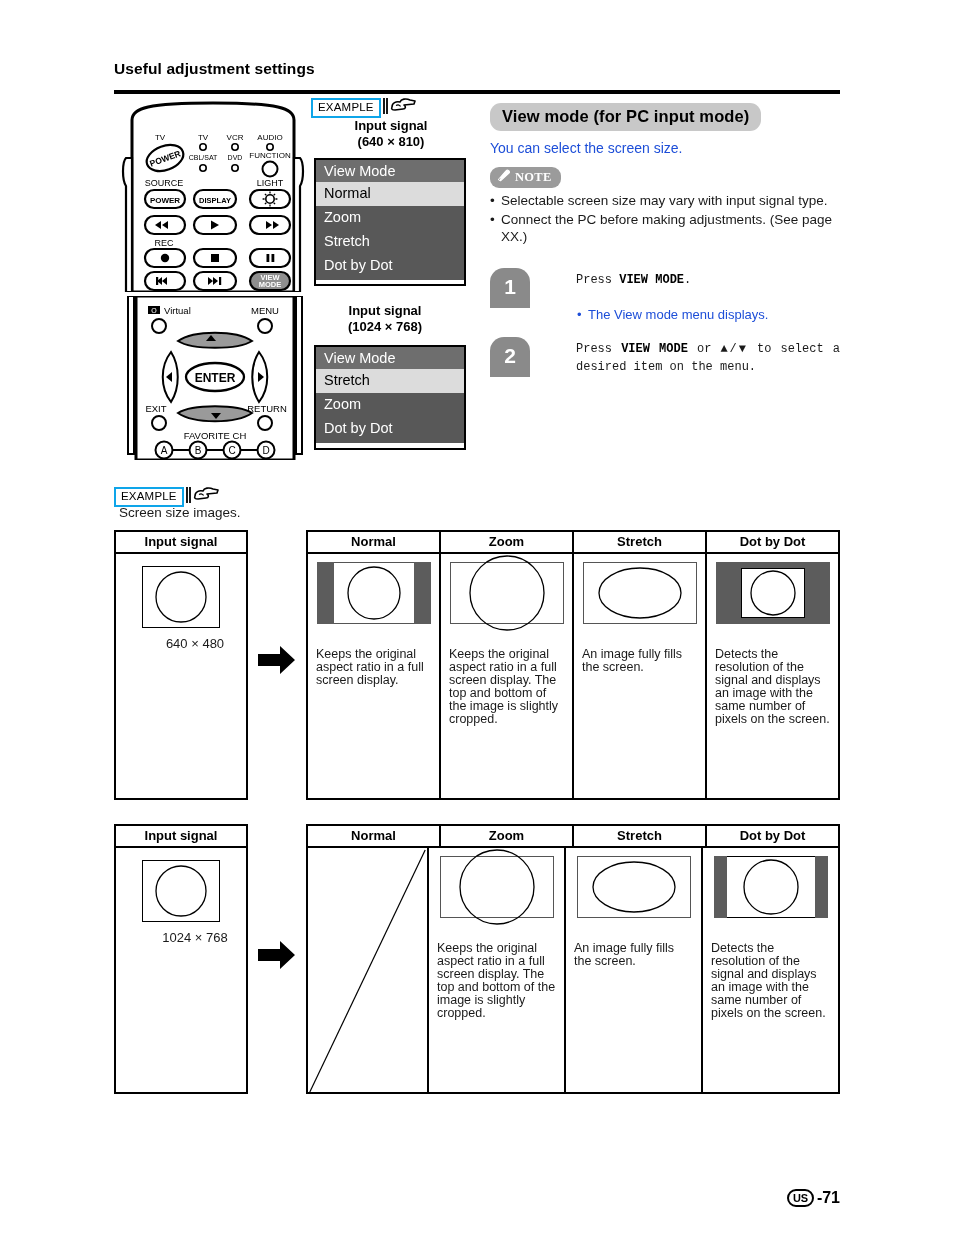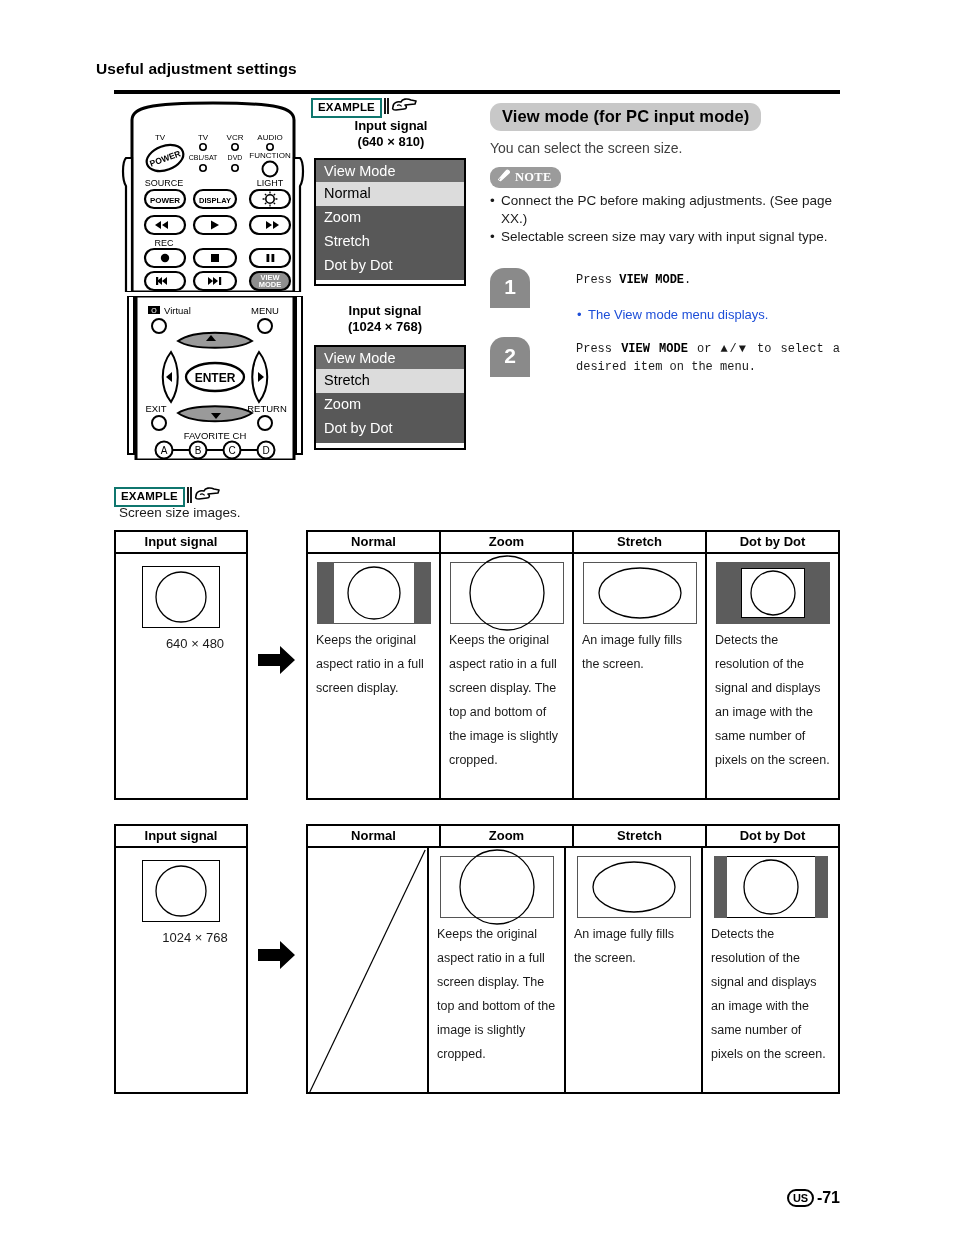--- a/index.html
+++ b/index.html
@@ -10,43 +10,43 @@
     width: 954px; height: 1235px;
     position: relative;
     font-family: "Liberation Sans", sans-serif;
     color: #000;
     overflow: hidden;
   }
   .page { position: relative; width: 954px; height: 1235px; }
 
   
   .page-header {
-    position: absolute; left: 96px; top: 60px;
+    position: absolute; left: 114px; top: 60px;
     font-size: 15.5px; font-weight: bold; letter-spacing: 0.1px;
   }
   .header-rule {
     position: absolute; left: 114px; top: 90px;
     width: 726px; height: 4px; background: #000;
   }
 
   
   .remote-top {
     position: absolute; left: 118px; top: 100px;
     width: 190px; height: 192px;
   }
   .remote-bot {
     position: absolute; left: 126px; top: 296px;
     width: 178px; height: 192px;
   }
 
   
   .example-badge { display: inline-flex; align-items: center; }
   .example-box {
-    border: 2px solid #0f766e; padding: 0 5px 1px 5px;
-    font-size: 11.5px; font-weight: bold; letter-spacing: 0.2px;
+    border: 2px solid #0ea5e9; padding: 0 5px 1px 5px;
+    font-size: 11.5px; font-weight: normal; letter-spacing: 0.2px;
     line-height: 15px; background: #fff;
   }
   .example-hand { margin-left: 1px; display:block; }
 
   .ex1 { position: absolute; left: 311px; top: 96px; }
 
   
   .sig-label {
     position: absolute; text-align: center; font-size: 13px;
     font-weight: bold; line-height: 16px; width: 160px;
@@ -73,21 +73,21 @@
   .osd-item.sel { background: #dcdcdc; color: #000; }
 
   
   .rc { position: absolute; left: 490px; top: 103px; width: 350px; }
   .section-title {
     background: #c8c8c8; border-radius: 11px;
     font-size: 16.5px; font-weight: bold; color: #000;
     padding: 4px 12px 5px 12px; display: inline-block;
     letter-spacing: 0.1px;
   }
-  .intro { font-size: 14px; margin-top: 9px; color: #404040; }
+  .intro { font-size: 14px; margin-top: 9px; color: #1d4ed8; }
   .note-badge {
     display: inline-flex; align-items: center; gap: 4px;
     background: #9b9b9b; border-radius: 9px;
     padding: 1px 9px 2px 7px; margin-top: 11px;
   }
   .note-badge .lbl {
     color: #fff; font-weight: bold; font-size: 12.5px; letter-spacing: .3px; font-family: Liberation Serif, serif;
   }
   .note-list { margin: 4px 0 0 0; padding: 0; list-style: none; }
   .note-list li {
@@ -144,21 +144,21 @@
     line-height: 19px; box-sizing: border-box; flex: 1 1 0;
   }
   .th + .th { border-left: 2px solid #000; }
   .tbody { display: flex; box-sizing: border-box; }
   .td {
     flex: 1 1 0; box-sizing: border-box; padding: 8px 8px 6px 8px;
     position: relative;
   }
   .td + .td { border-left: 2px solid #000; }
   .cell-txt {
-    font-size: 12.5px; line-height: 24px; color: #1a1a1a; margin-top: 4px;
+    font-size: 12.5px; line-height: 13px; color: #1a1a1a; margin-top: 24px;
   }
   .in-cell { padding: 12px 0 0 0; text-align: center; }
   .in-dim { font-size: 13px; color: #1a1a1a; margin-top: 8px; padding-left: 28px; }
 
   
   .scr { position: relative; margin: 0 auto; }
   .scr .frame {
     position: absolute; inset: 0; border: 1.5px solid #555; box-sizing: border-box;
     background: #fff;
   }
@@ -363,22 +363,22 @@
       <span>
         <svg width="14" height="13" viewBox="0 0 14 13">
           <path d="M1.5 10.5 L3.5 11.8 L12 4.2 C13 3.3 12.2 1.6 11 1.2 C10 0.9 9.3 1.6 8.8 2.1 Z" fill="#fff" stroke="#fff" stroke-width="1.1" stroke-linejoin="round"></path>
           <path d="M2.2 10.9 L3 9.4" stroke="#9b9b9b" stroke-width="1"></path>
         </svg>
       </span>
       <span class="lbl">NOTE</span>
     </div>
 
     <ul class="note-list">
+      <li>Selectable screen size may vary with input signal type.</li>
       <li>Connect the PC before making adjustments. (See page XX.)</li>
-      <li>Selectable screen size may vary with input signal type.</li>
     </ul>
 
     <div class="steps">
       <div class="step">
         <div class="step-num">1</div>
         <div class="step-body">
           <div class="step-main"><span>Press </span><b>VIEW MODE</b><span>.</span></div>
           <div class="step-sub">The View mode menu displays.</div>
         </div>
       </div>

